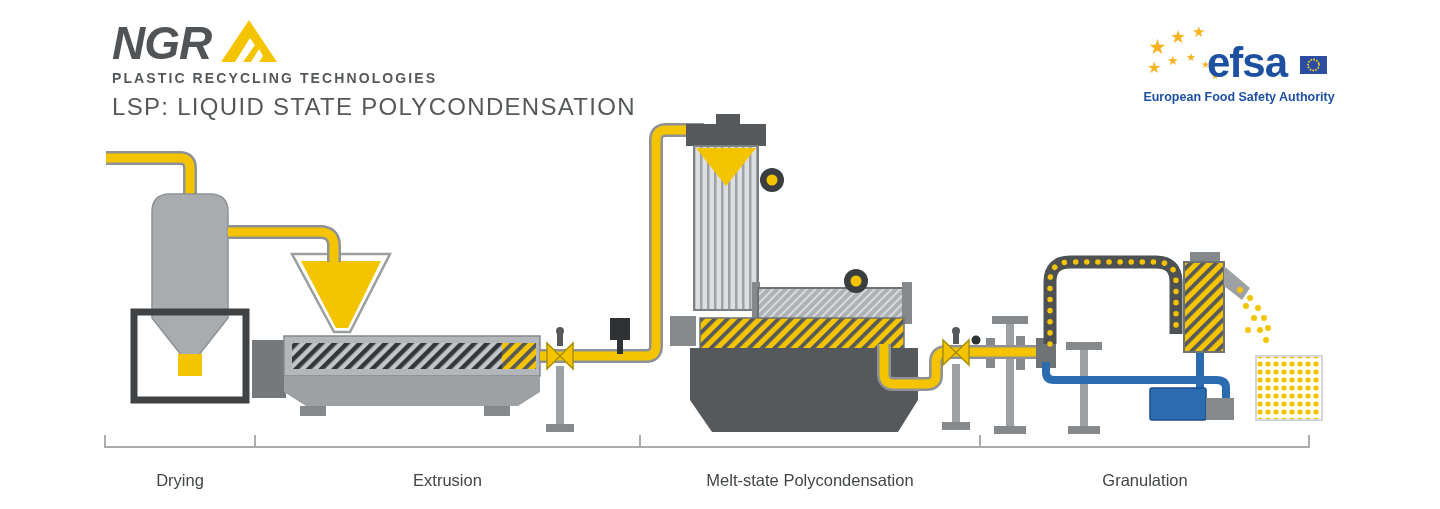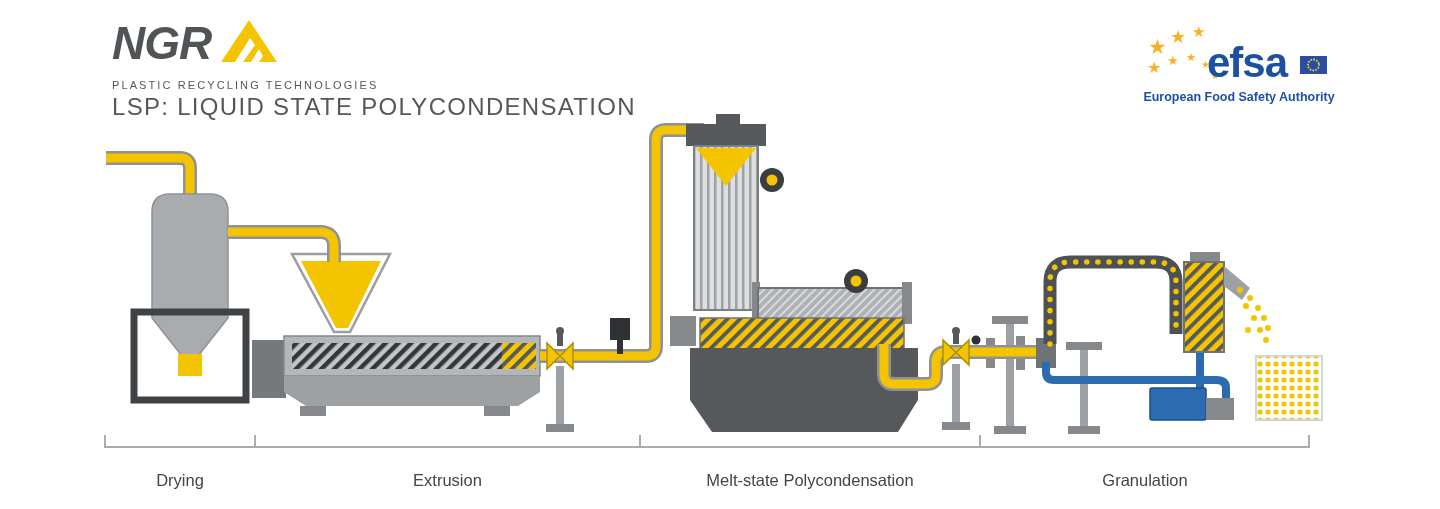--- a/index.html
+++ b/index.html
@@ -6,21 +6,21 @@
   #page{position:relative;width:1440px;height:509px;background:#fff;overflow:hidden;
         font-family:"Liberation Sans",sans-serif;}
   .abs{position:absolute;}
 
   
   #ngr-logo{left:112px;top:18px;width:230px;}
   #ngr-row{display:flex;align-items:center;}
   #ngr-wordmark{font-size:46px;line-height:44px;font-weight:700;font-style:italic;
                 color:#505456;letter-spacing:-1px;}
   #ngr-mark{margin-left:6px;}
-  #ngr-tagline{margin-top:11px;font-size:11px;font-weight:400;letter-spacing:2.1px;
+  #ngr-tagline{margin-top:2px;font-size:14px;font-weight:700;letter-spacing:2.1px;
                color:#54585A;white-space:nowrap;}
 
   
   #lsp-title{left:112px;top:93px;font-size:24px;letter-spacing:1.3px;color:#54585A;}
 
   
   .efsa-star{position:absolute;color:#F6B221;line-height:1;}
   #efsa-wordmark{left:1207px;top:42px;font-size:42px;line-height:42px;font-weight:700;
                  color:#1D50A0;letter-spacing:-1px;}
   #eu-flag{left:1300px;top:56px;}

